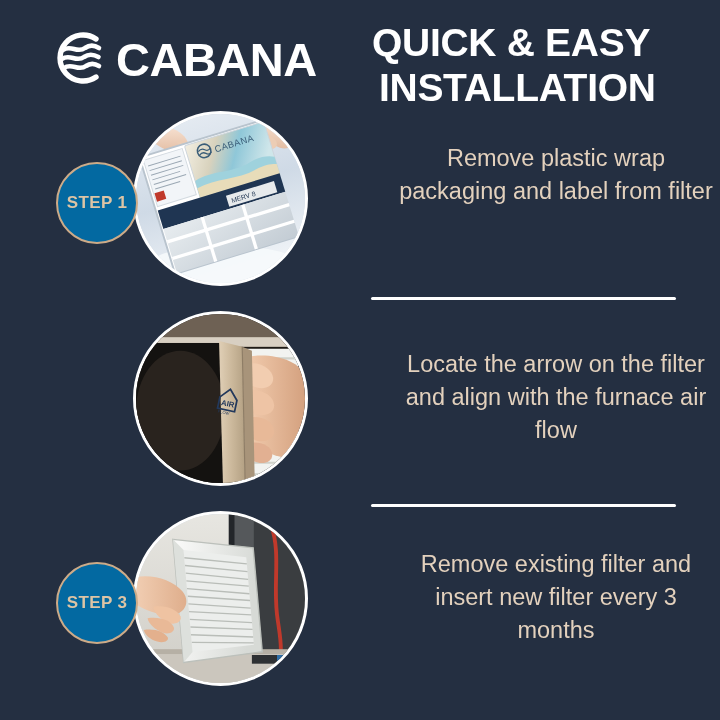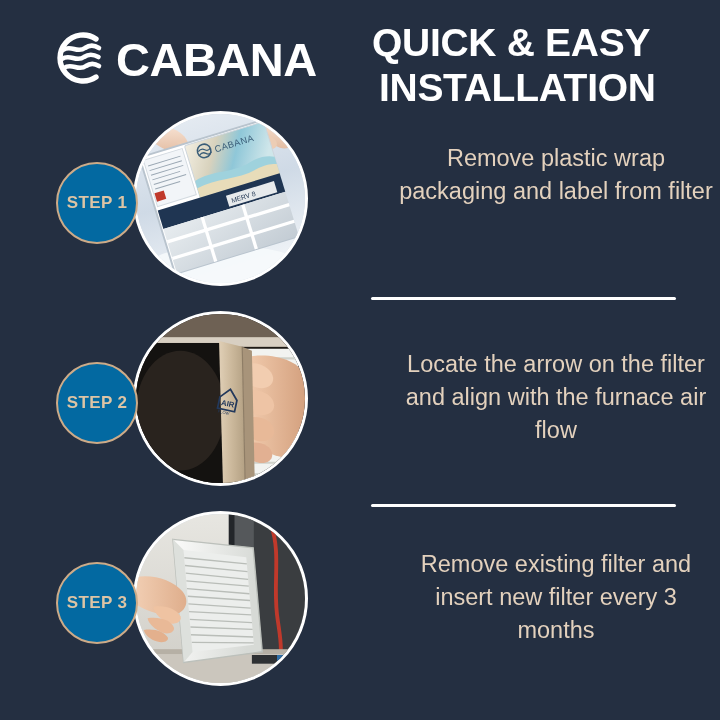--- a/index.html
+++ b/index.html
@@ -258,23 +258,20 @@
 
           <g transform="translate(89,76) rotate(12)">
             <polygon points="0,10 9,0 18,10 18,22 0,22" fill="none" stroke="#23395c" stroke-width="1.8"></polygon>
             <text x="2.5" y="18" font-family="Liberation Sans, sans-serif" font-size="8" font-weight="bold" fill="#23395c">AIR</text>
             <text x="1" y="26.5" font-family="Liberation Sans, sans-serif" font-size="4.2" fill="#23395c">FLOW</text>
           </g>
         </g>
       </svg>
     </div>
 
-    <div class="badge">
-      <span class="badge-label">STEP 2</span>
-    </div>
 
     <div class="step-text">Locate the arrow on the filter and align with the furnace air flow</div>
   </div>
 
   <div class="step step-3">
 
     <div class="photo">
       <svg viewBox="0 0 175 175" preserveAspectRatio="xMidYMid slice" aria-hidden="true">
         <defs>
           <linearGradient id="s3wall" x1="0" y1="0" x2="0" y2="1">

